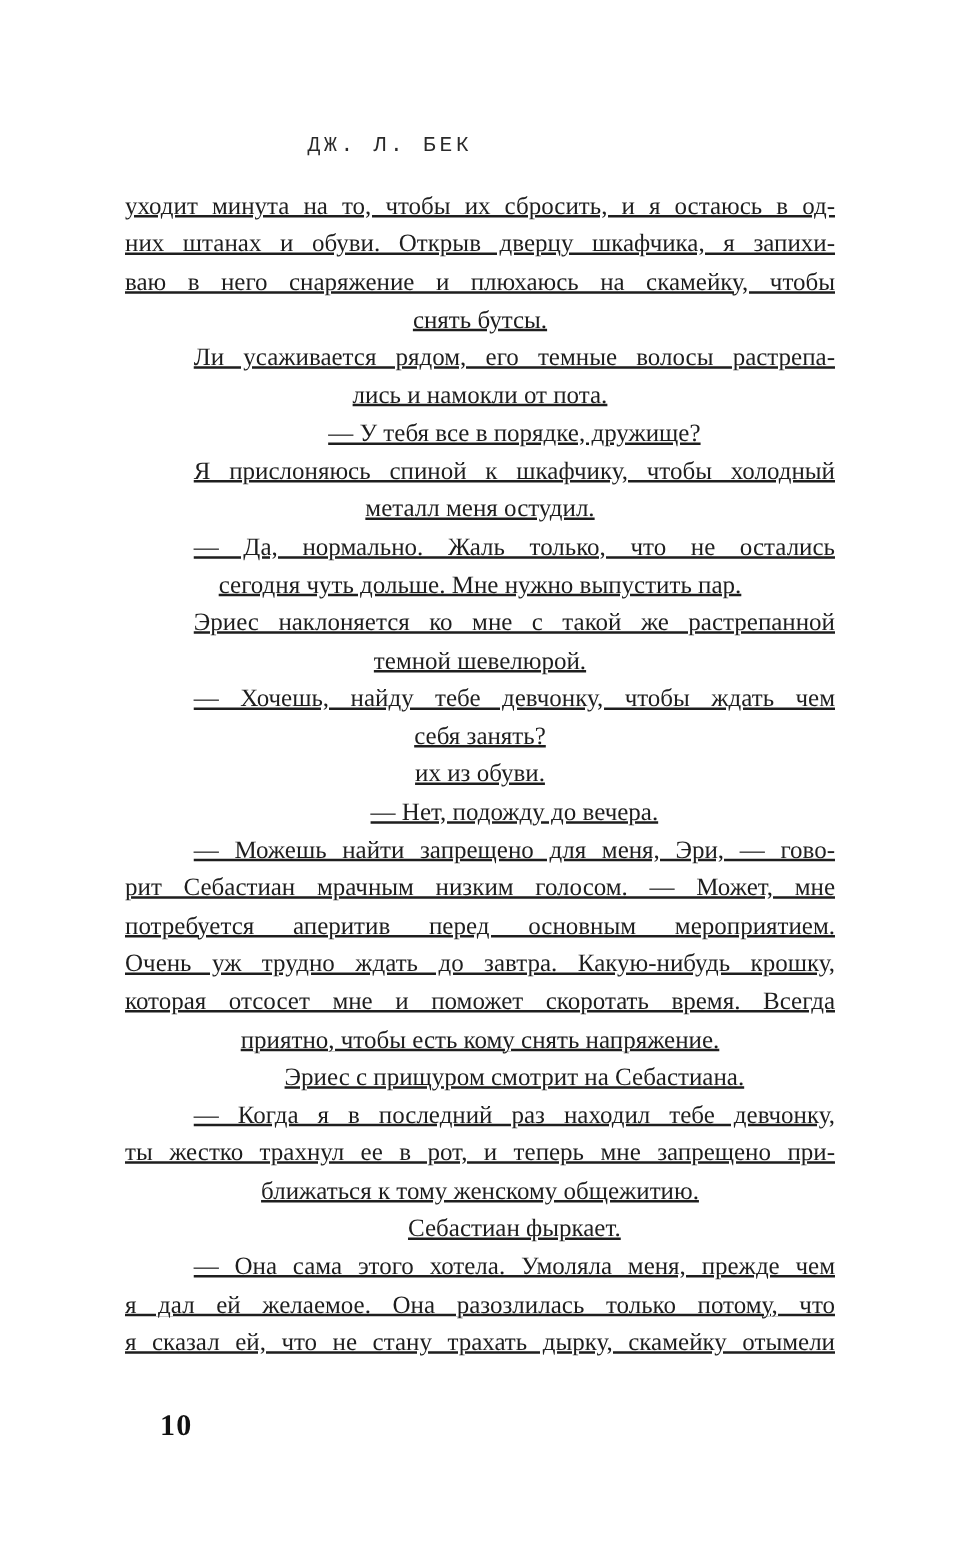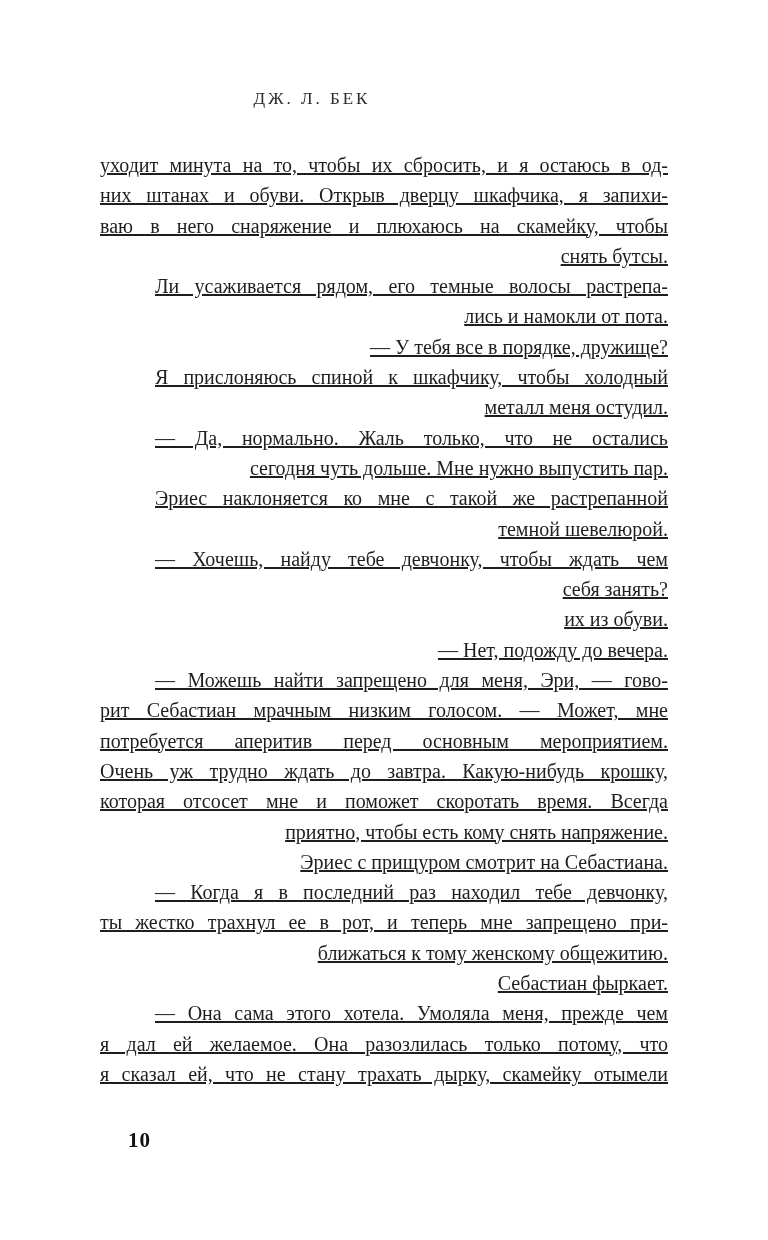--- a/index.html
+++ b/index.html
@@ -11,58 +11,59 @@
     position: relative;
     width: 768px;
     height: 1240px;
     background: #ffffff;
     overflow: hidden;
     font-family: "Liberation Serif", "DejaVu Serif", serif;
     color: #1e1e1e;
   }
   .running-header {
     position: absolute;
-    top: 89px;
+    top: 108px;
     left: 0;
     width: 624px;
     text-align: center;
     font-size: 17px;
     letter-spacing: 3px;
     color: #2a2a2a;
+    font-family: Liberation Mono, monospace;
   }
   .text-block {
     position: absolute;
     top: 150px;
     left: 100px;
     width: 568px;
     text-decoration: underline;
   }
   .line {
     font-size: 20px;
     line-height: 30.3px;
     height: 30.3px;
-    text-align: right;
+    text-align: center;
     color: #1e1e1e;
   }
   .line.fill {
     text-align: justify;
     text-align-last: justify;
   }
   .line.indent {
     padding-left: 55px;
   }
   
   .line.indent.fill {
     width: 513px;
   }
   .page-number {
     position: absolute;
     left: 128px;
     top: 1128px;
-    font-size: 21px;
+    font-size: 24px;
     font-weight: bold;
     color: #111111;
     letter-spacing: 1px;
   }
 </style>
 </head>
 <body>
 
 <div class="page">
   <div class="running-header">ДЖ. Л. БЕК</div>

